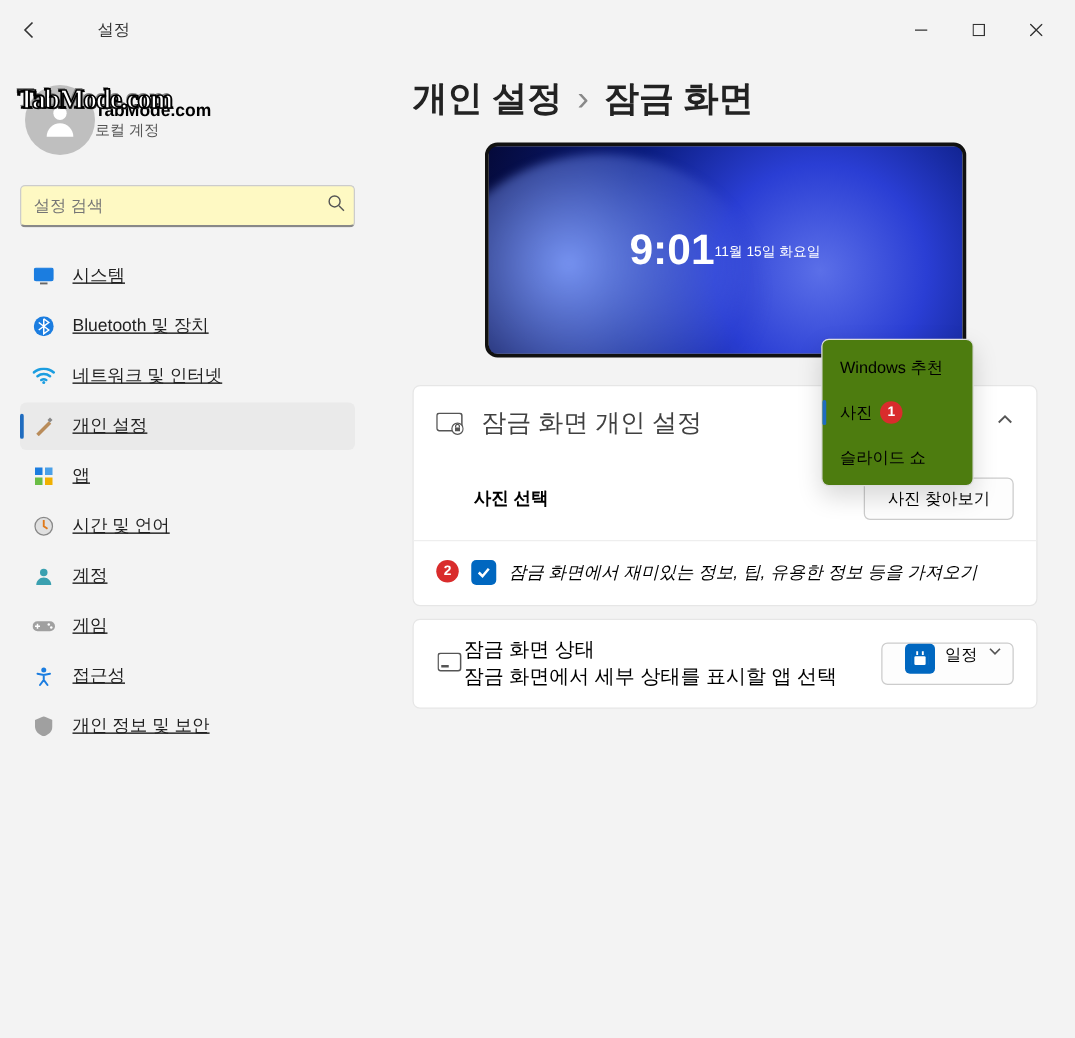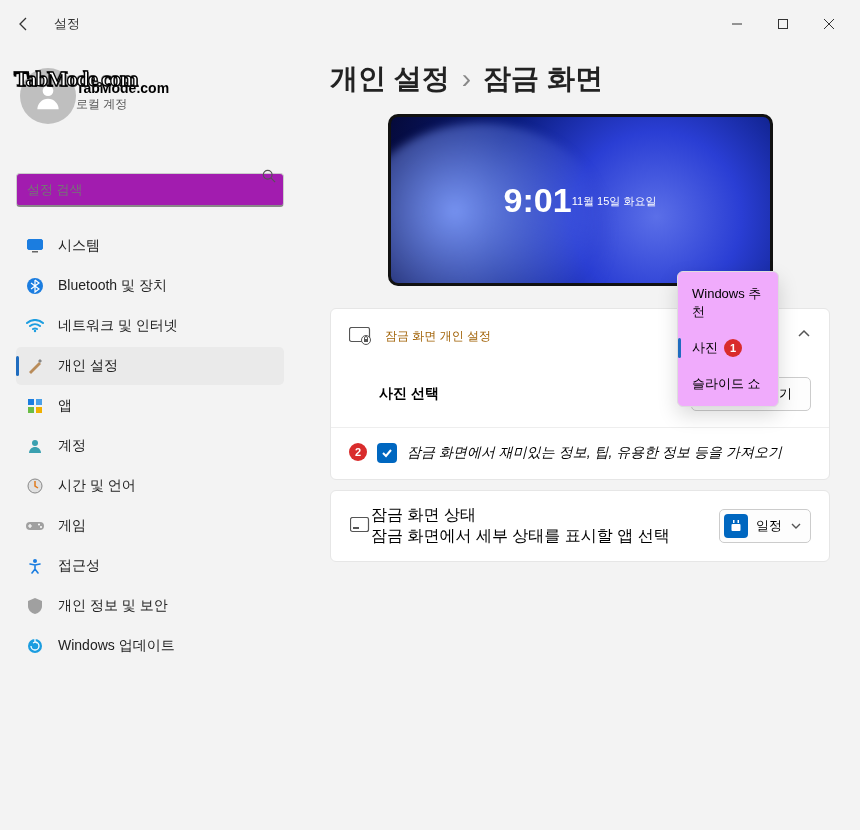--- a/index.html
+++ b/index.html
@@ -1,69 +1,69 @@
 <!DOCTYPE html>
 <html><head>
 <meta charset="utf-8">
 <style>
 * { box-sizing: border-box; margin: 0; padding: 0; font-family: "Segoe UI", "Malgun Gothic", sans-serif; }
 body { background: #f3f3f3; width: 860px; height: 830px; overflow: hidden; position: relative; }
 
-.titlebar { display: flex; align-items: center; height: 48px; padding: 0 8px; }
+.titlebar { display: flex; align-items: center; height: 48px; padding: 0 8px; gap: 24px; }
 .back-btn { width: 32px; height: 32px; display: flex; align-items: center; justify-content: center; cursor: pointer; border-radius: 4px; }
 .window-title { font-size: 13px; margin-left: 14px; color: #333; }
 .window-controls { margin-left: auto; display: flex; }
 .win-ctrl { width: 46px; height: 32px; display: flex; align-items: center; justify-content: center; cursor: pointer; }
 
 .content { display: flex; height: calc(100% - 48px); }
 
 .sidebar { width: 300px; padding: 8px 16px 0 16px; }
 .account { display: flex; align-items: center; margin: 12px 4px 24px 4px; position: relative; }
 .avatar { width: 56px; height: 56px; border-radius: 50%; background: #bfbfbf; display: flex; align-items: center; justify-content: center; }
 .avatar svg { width: 32px; height: 32px; fill: #fff; }
 .account-text { display: flex; flex-direction: column; }
 .account-name { font-size: 14px; font-weight: 600; }
 .account-sub { font-size: 12px; color: #555; }
 .watermark { position: absolute; left: -6px; top: -2px; font-family: "Times New Roman", serif; font-size: 22px; font-weight: 900;
   color: #fff; -webkit-text-stroke: 1.3px #000;
   text-shadow: 1px 1px 0 #444, -1px -1px 0 #888;
   letter-spacing: -1px; pointer-events: none; }
 
 .search { position: relative; margin-bottom: 20px; }
-.search input { width: 100%; height: 34px; border: 1px solid #ccc; border-bottom: 2px solid #888; border-radius: 4px; padding: 0 34px 0 10px; font-size: 13px; background: #a21caf; margin-top: 25px; }
+.search input { width: 100%; height: 34px; border: 1px solid #ccc; border-bottom: 2px solid #888; border-radius: 4px; padding: 0 34px 0 10px; font-size: 13px; background: #fef9c3; }
 .search .sicon { position: absolute; right: 8px; top: 50%; transform: translateY(-50%); color: #555; }
 
-.nav { display: flex; flex-direction: column; gap: 2px; }
+.nav { display: flex; flex-direction: column; gap: 2px; text-decoration: underline; }
 .nav-item { display: flex; align-items: center; gap: 14px; height: 38px; padding: 0 10px; border-radius: 5px; cursor: pointer; font-size: 14px; color: #222; }
 .nav-item.active { background: #eaeaea; position: relative; }
 .nav-item.active::before { content: ""; position: absolute; left: 0; top: 9px; bottom: 9px; width: 3px; background: #1f6cbf; border-radius: 2px; }
 .nav-icon { width: 18px; height: 18px; display: flex; align-items: center; justify-content: center; }
 
 .main { flex: 1; padding: 12px 30px 0 30px; overflow: hidden; }
 .breadcrumb { display: flex; align-items: center; gap: 12px; font-size: 28px; font-weight: 600; color: #222; margin-bottom: 16px; }
 .bc-part { cursor: pointer; }
 .bc-sep { color: #888; font-weight: 400; }
 
 .preview { width: 385px; height: 172px; margin: 0 auto 22px auto; border-radius: 10px; border: 3px solid #111;
   background: radial-gradient(circle at 70% 60%, #5b6fe8 0%, #2a3ed4 30%, #0a1c7e 60%, #050a3a 100%);
   position: relative; display: flex; flex-direction: row; align-items: center; justify-content: center; color: #fff; overflow: hidden; }
 .preview::after { content: ""; position: absolute; left: -40px; bottom: -60px; width: 260px; height: 220px; border-radius: 50%;
   background: radial-gradient(circle at 40% 40%, rgba(130,160,255,0.9), rgba(40,60,200,0.1) 70%); filter: blur(4px); }
 .preview-time { font-size: 34px; font-weight: 600; z-index: 1; }
 .preview-date { font-size: 11px; z-index: 1; margin-top: 2px; }
 
 .card { background: #fff; border: 1px solid #e6e6e6; border-radius: 6px; margin-bottom: 10px; }
 .card-row { display: flex; align-items: center; padding: 16px 18px; gap: 14px; position: relative; }
-.card-row .title { font-size: 12px; color: #a16207; }
+.card-row .title { font-size: 20px; color: #404040; }
 .card-row .labels { flex: 1; }
 .chev { margin-left: auto; color: #555; }
 .small-icon { width: 22px; height: 22px; display: flex; align-items: center; justify-content: center; color: #444; }
 
-.dropdown { position: absolute; right: 50px; top: -38px; background: #f0abfc; border: 1px solid #ddd; border-radius: 6px;
-  box-shadow: 0 8px 20px rgba(0,0,0,0.15); width: 102px; padding: 4px 0; z-index: 10; }
+.dropdown { position: absolute; right: 50px; top: -38px; background: #4d7c0f; border: 1px solid #ddd; border-radius: 6px;
+  box-shadow: 0 8px 20px rgba(0,0,0,0.15); width: 122px; padding: 4px 0; z-index: 10; }
 .dd-item { padding: 9px 14px; font-size: 13px; cursor: pointer; display: flex; align-items: center; gap: 6px; position: relative; }
 .dd-item.sel::before { content: ""; position: absolute; left: 0; top: 8px; bottom: 8px; width: 3px; background: #1f6cbf; border-radius: 2px; }
 .badge { width: 18px; height: 18px; border-radius: 50%; background: #d92c2c; color: #fff; font-size: 11px; font-weight: 700; display: inline-flex; align-items: center; justify-content: center; }
 
 .recent { padding: 2px 18px 18px 48px; }
 .recent-label { font-size: 13px; color: #333; margin-bottom: 10px; }
 .thumbs { display: flex; flex-wrap: wrap; gap: 10px; }
 .thumb { width: 100px; height: 74px; border-radius: 5px; cursor: pointer; }
 .t1 { background: radial-gradient(circle at 60% 50%, #4a60e0, #0a1c7e 80%); }
 .t2 { background: radial-gradient(circle at 50% 80%, #8a4dff 0%, #2a0a6e 40%, #05021a 90%); }
@@ -74,21 +74,21 @@
 
 .row-inline { display: flex; align-items: center; justify-content: space-between; padding: 14px 18px 16px 48px; }
 .btn { border: 1px solid #ccc; background: #fdfdfd; border-radius: 5px; height: 34px; padding: 0 18px; font-size: 13px; cursor: pointer; text-align: center; }
 
 .cbrow { padding: 14px 18px 16px 18px; display: flex; gap: 10px; align-items: flex-start; }
 .cbrow .cb { width: 20px; height: 20px; border-radius: 4px; background: #0067c0; display: flex; align-items: center; justify-content: center; color: #fff; flex-shrink: 0; margin-top: 1px; }
 .cbrow .badge2 { width: 18px; height: 18px; border-radius: 50%; background: #d92c2c; color: #fff; font-size: 11px; font-weight: 700; display: inline-flex; align-items: center; justify-content: center; flex-shrink: 0; margin-top: 1px; }
 .cbrow .txt { font-size: 14px; line-height: 1.5; font-style: italic; }
 
 .status-row { display: flex; align-items: center; padding: 14px 18px; gap: 0; }
-.pill { display: flex; align-items: center; gap: 8px; border: 1px solid #ccc; border-radius: 5px; height: 34px; padding: 0 8px 0 4px; background: #fdfdfd; cursor: pointer; }
+.pill { display: flex; align-items: flex-start; gap: 8px; border: 1px solid #ccc; border-radius: 5px; height: 34px; padding: 0 8px 0 18px; background: #fdfdfd; cursor: pointer; }
 .pill .pic { width: 24px; height: 24px; border-radius: 4px; background: #0067c0; display: flex; align-items: center; justify-content: center; color: #fff; }
 </style>
 </head>
 <body>
 
 <div class="titlebar">
   <div class="back-btn">
     <svg width="16" height="16" viewBox="0 0 16 16">
         <path d="M10 2 4 8l6 6" fill="none" stroke="#333" stroke-width="1.3"></path>
       </svg>
@@ -183,34 +183,34 @@
               <rect x="9" y="1" width="6" height="6" fill="#4aa0e8"></rect>
               <rect x="1" y="9" width="6" height="6" fill="#6abd45"></rect>
               <rect x="9" y="9" width="6" height="6" fill="#f0b000"></rect>
             </svg>
           </span>
         <span>앱</span>
       </div>
       <div class="nav-item">
         <span class="nav-icon">
             <svg width="16" height="16" viewBox="0 0 16 16">
+              <circle cx="8" cy="8" r="7" fill="#e0e0e0" stroke="#888"></circle>
+              <path d="M8 3v5l3 2" stroke="#e07a1b" stroke-width="1.5" fill="none"></path>
+            </svg>
+          </span>
+        <span>시간 및 언어</span>
+      </div>
+      <div class="nav-item">
+        <span class="nav-icon">
+            <svg width="16" height="16" viewBox="0 0 16 16">
               <circle cx="8" cy="5" r="3" fill="#3aa0b0"></circle>
               <path d="M2 15c0-3.3 2.7-6 6-6s6 2.7 6 6z" fill="#3aa0b0"></path>
             </svg>
           </span>
         <span>계정</span>
-      </div>
-      <div class="nav-item">
-        <span class="nav-icon">
-            <svg width="16" height="16" viewBox="0 0 16 16">
-              <circle cx="8" cy="8" r="7" fill="#e0e0e0" stroke="#888"></circle>
-              <path d="M8 3v5l3 2" stroke="#e07a1b" stroke-width="1.5" fill="none"></path>
-            </svg>
-          </span>
-        <span>시간 및 언어</span>
       </div>
       <div class="nav-item">
         <span class="nav-icon">
             <svg width="18" height="12" viewBox="0 0 18 12">
               <rect x="0" y="2" width="18" height="8" rx="4" fill="#a0a0a0"></rect>
               <circle cx="13" cy="4.5" r="1" fill="#fff"></circle>
               <circle cx="15" cy="7" r="1" fill="#fff"></circle>
               <path d="M4 4v4M2 6h4" stroke="#fff" stroke-width="1.2"></path>
             </svg>
           </span>
@@ -225,29 +225,20 @@
           </span>
         <span>접근성</span>
       </div>
       <div class="nav-item">
         <span class="nav-icon">
             <svg width="14" height="16" viewBox="0 0 14 16">
               <path d="M7 0 0 3v5c0 4 3 7 7 8 4-1 7-4 7-8V3z" fill="#a0a0a0"></path>
             </svg>
           </span>
         <span>개인 정보 및 보안</span>
-      </div>
-      <div class="nav-item">
-        <span class="nav-icon">
-            <svg width="16" height="16" viewBox="0 0 16 16">
-              <circle cx="8" cy="8" r="7" fill="#1b9de0"></circle>
-              <path d="M8 4a4 4 0 1 1-4 4M8 4V1m0 3 2 1M8 4 6 5" stroke="#fff" stroke-width="1.3" fill="none"></path>
-            </svg>
-          </span>
-        <span>Windows 업데이트</span>
       </div>
     </div>
   </div>
 
   <div class="main">
     <div class="breadcrumb">
       <span class="bc-part">개인 설정</span>
       <span class="bc-sep">›</span>
       <span class="bc-part">잠금 화면</span>
     </div>

